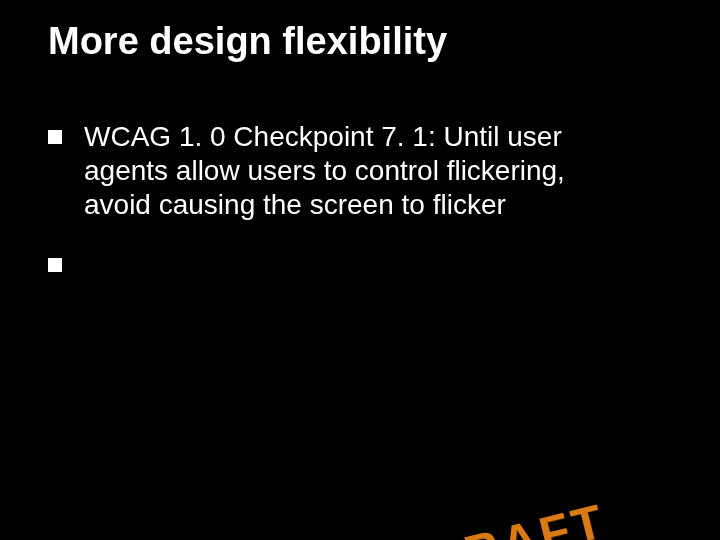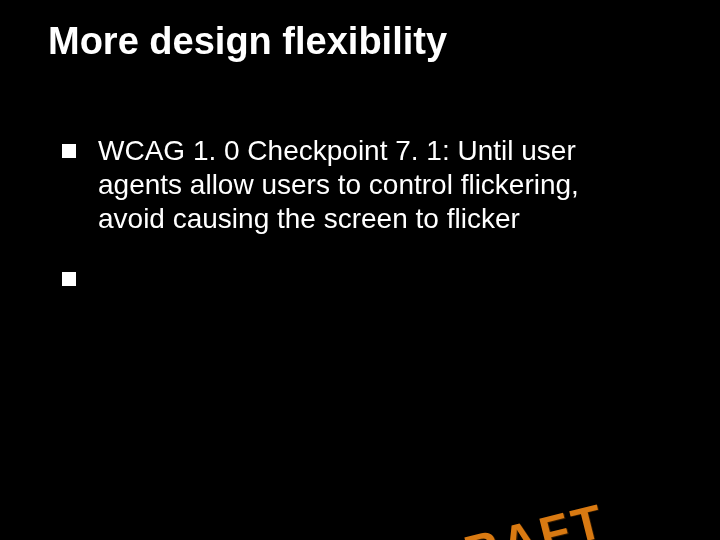--- a/index.html
+++ b/index.html
@@ -31,21 +31,21 @@
     letter-spacing: 0px;
   }
   .body {
     position: absolute;
     top: 120px;
     left: 48px;
     right: 24px;
   }
   ul.bullets {
     list-style: none;
-    margin: 14px;
+    margin: 0;
     padding: 0;
   }
   ul.bullets > li {
     position: relative;
     padding-left: 36px;
     font-size: 28px;
     line-height: 1.22;
     margin-bottom: 26px;
     color: #fff;
   }

